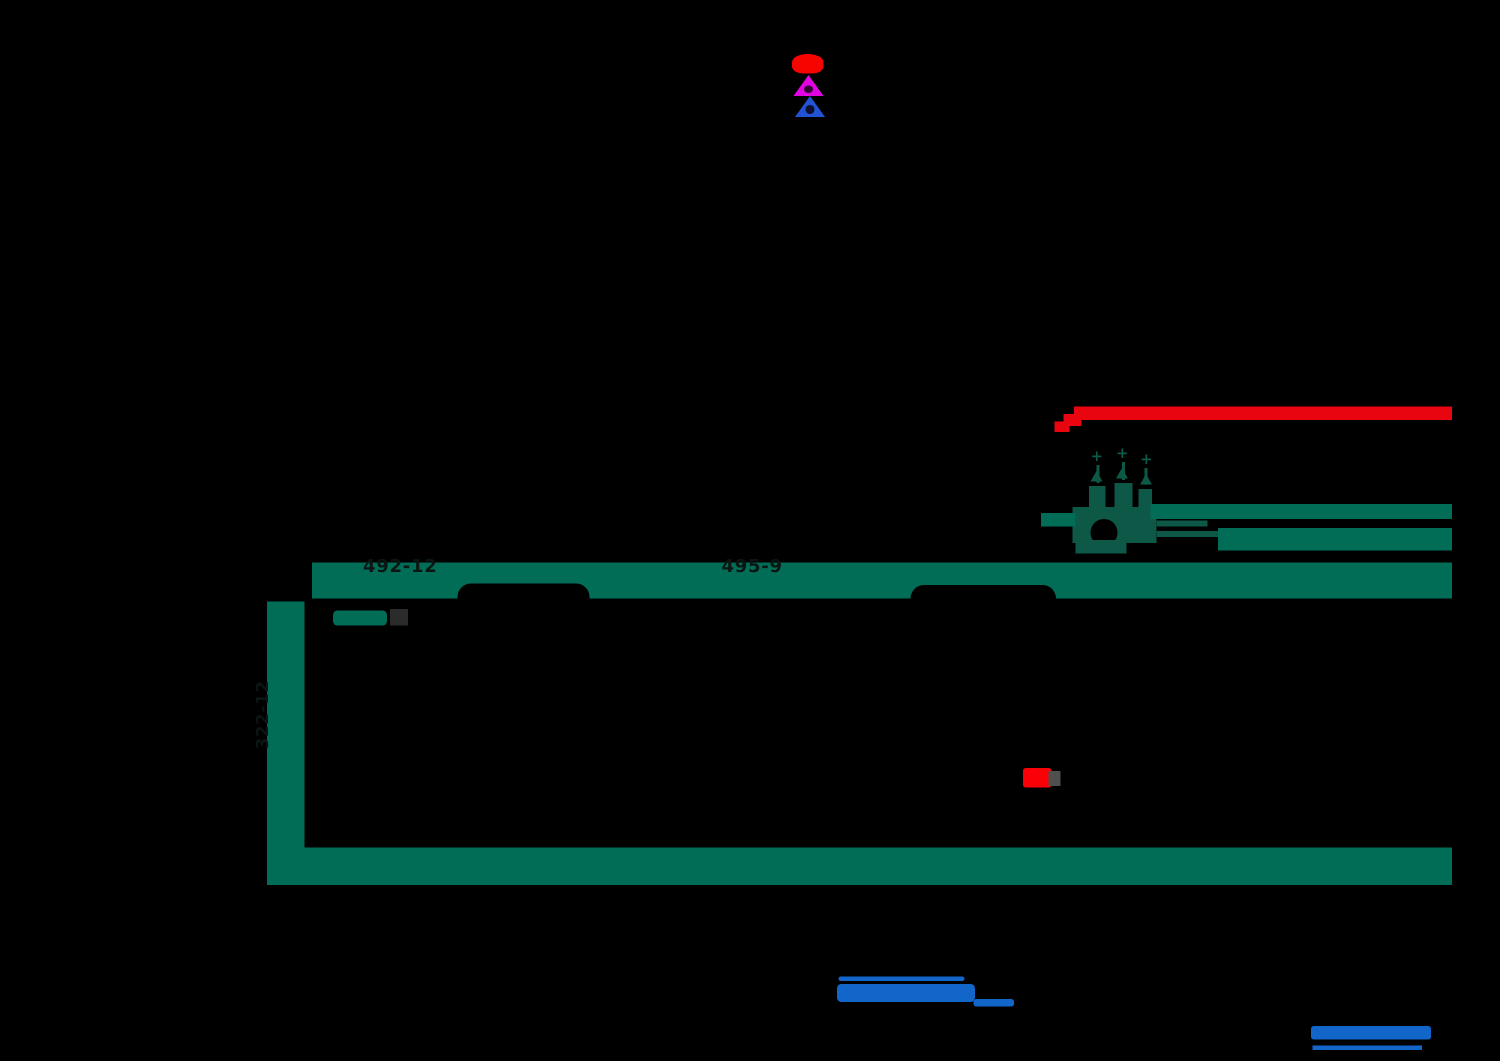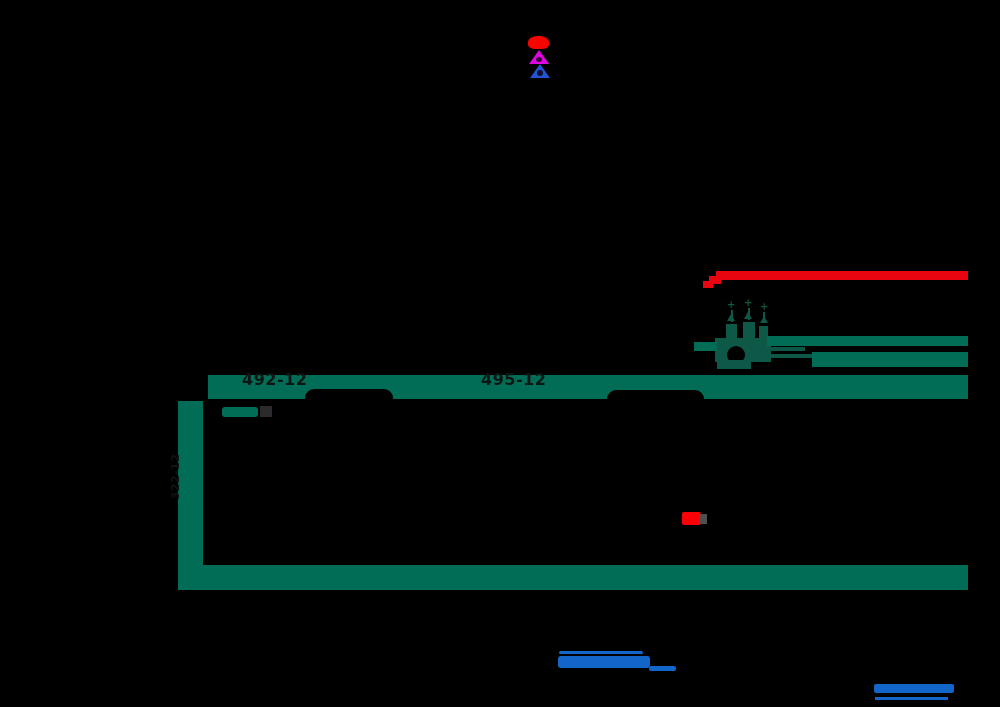--- a/index.html
+++ b/index.html
@@ -2,21 +2,21 @@
 <html><head>
 <meta charset="utf-8">
 <style>
   html,body{margin:0;padding:0;background:#000;}
   #stage{position:relative;width:1000px;height:707px;background:#000000;overflow:hidden;
          font-family:"DejaVu Sans", sans-serif;}
   .abs{position:absolute;}
   .road{background:#016d56;}
   .dgreen{background:#0d5847;}
   .notch{background:#000;border-radius:9px 9px 0 0;}
-  .street-label{color:#0b1512;font-size:16px;font-weight:700;letter-spacing:.5px;white-space:nowrap;}
+  .street-label{color:#0b1512;font-size:12px;font-weight:700;letter-spacing:.5px;white-space:nowrap;}
   .vlabel{transform:rotate(-90deg);text-align:center;}
   .tri{width:0;height:0;border-left:10px solid transparent;border-right:10px solid transparent;}
   .tri-magenta{border-bottom:14px solid #e203e2;}
   .tri-blue{border-bottom:14px solid #2153d4;}
   .marker-red{background:#f50400;border-radius:45% 45% 35% 35%;}
   .tri-dot{position:absolute;background:rgba(10,0,12,.82);border-radius:50%;}
   .route{background:#e80510;}
   .spire-cross{color:#0d5847;font-size:10px;font-weight:700;line-height:8px;}
   .spire-cross::before{content:"+";}
   .spire-stem{background:#0d5847;width:2px;}
@@ -68,21 +68,21 @@
     <div class="abs dgreen" style="left:81px;top:58px;width:46px;height:4px;"></div>
   </div>
 
   <div class="abs road" style="left:767px;top:336px;width:201px;height:10px;"></div>
   <div class="abs road" style="left:812px;top:352px;width:156px;height:15px;"></div>
 
   <div class="abs road" style="left:208px;top:375px;width:760px;height:24px;"></div>
   <div class="abs notch" style="left:305px;top:389px;width:88px;height:11px;"></div>
   <div class="abs notch" style="left:607px;top:390px;width:97px;height:10px;"></div>
   <div class="abs street-label" style="left:242px;top:370px;">492-12</div>
-  <div class="abs street-label" style="left:481px;top:370px;">495-12</div>
+  <div class="abs street-label" style="left:481px;top:370px;">495-9</div>
 
   <div class="abs road" style="left:178px;top:401px;width:25px;height:189px;"></div>
   <div class="abs road" style="left:178px;top:565px;width:790px;height:25px;"></div>
   <div class="abs street-label vlabel" style="left:140px;top:470px;width:70px;font-size:11px;">322-12</div>
 
   <div class="abs road" style="left:222px;top:407px;width:36px;height:10px;border-radius:3px;"></div>
   <div class="abs" style="left:260px;top:406px;width:12px;height:11px;background:#2b2b2b;"></div>
 
   <div class="abs sel-bldg" style="left:682px;top:512px;width:19px;height:13px;"></div>
   <div class="abs gray-chip" style="left:699px;top:514px;width:8px;height:10px;"></div>

